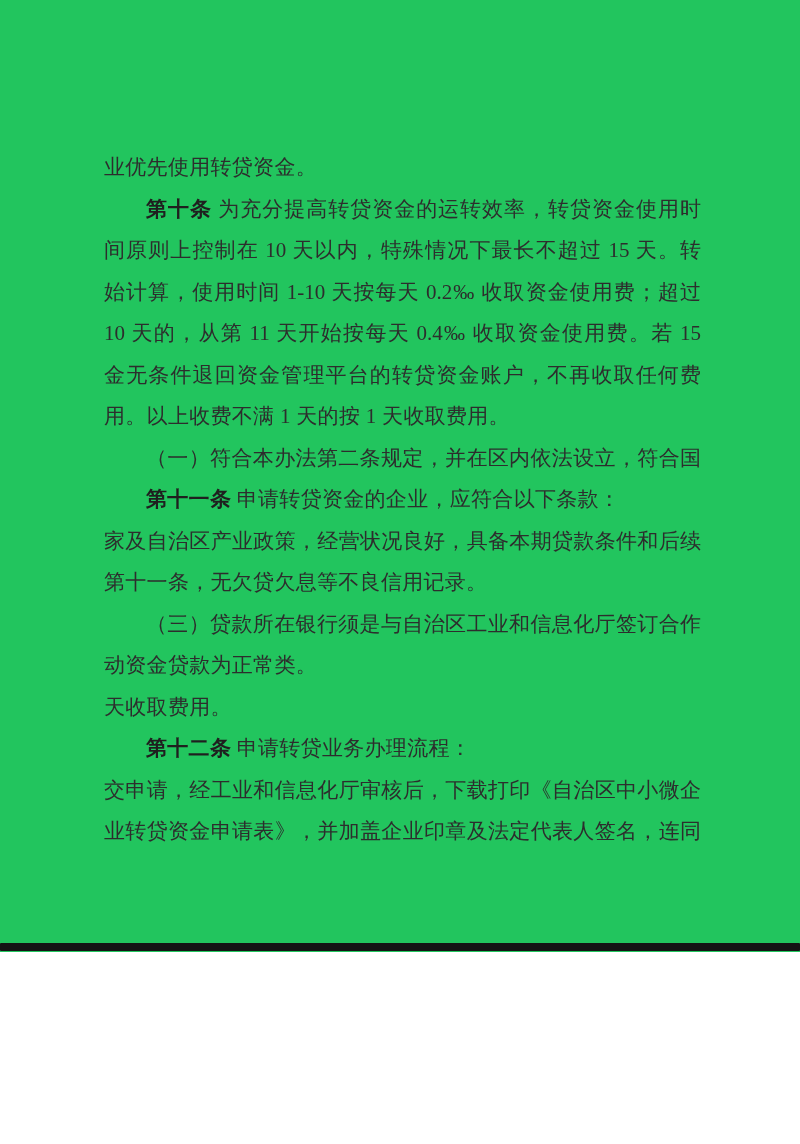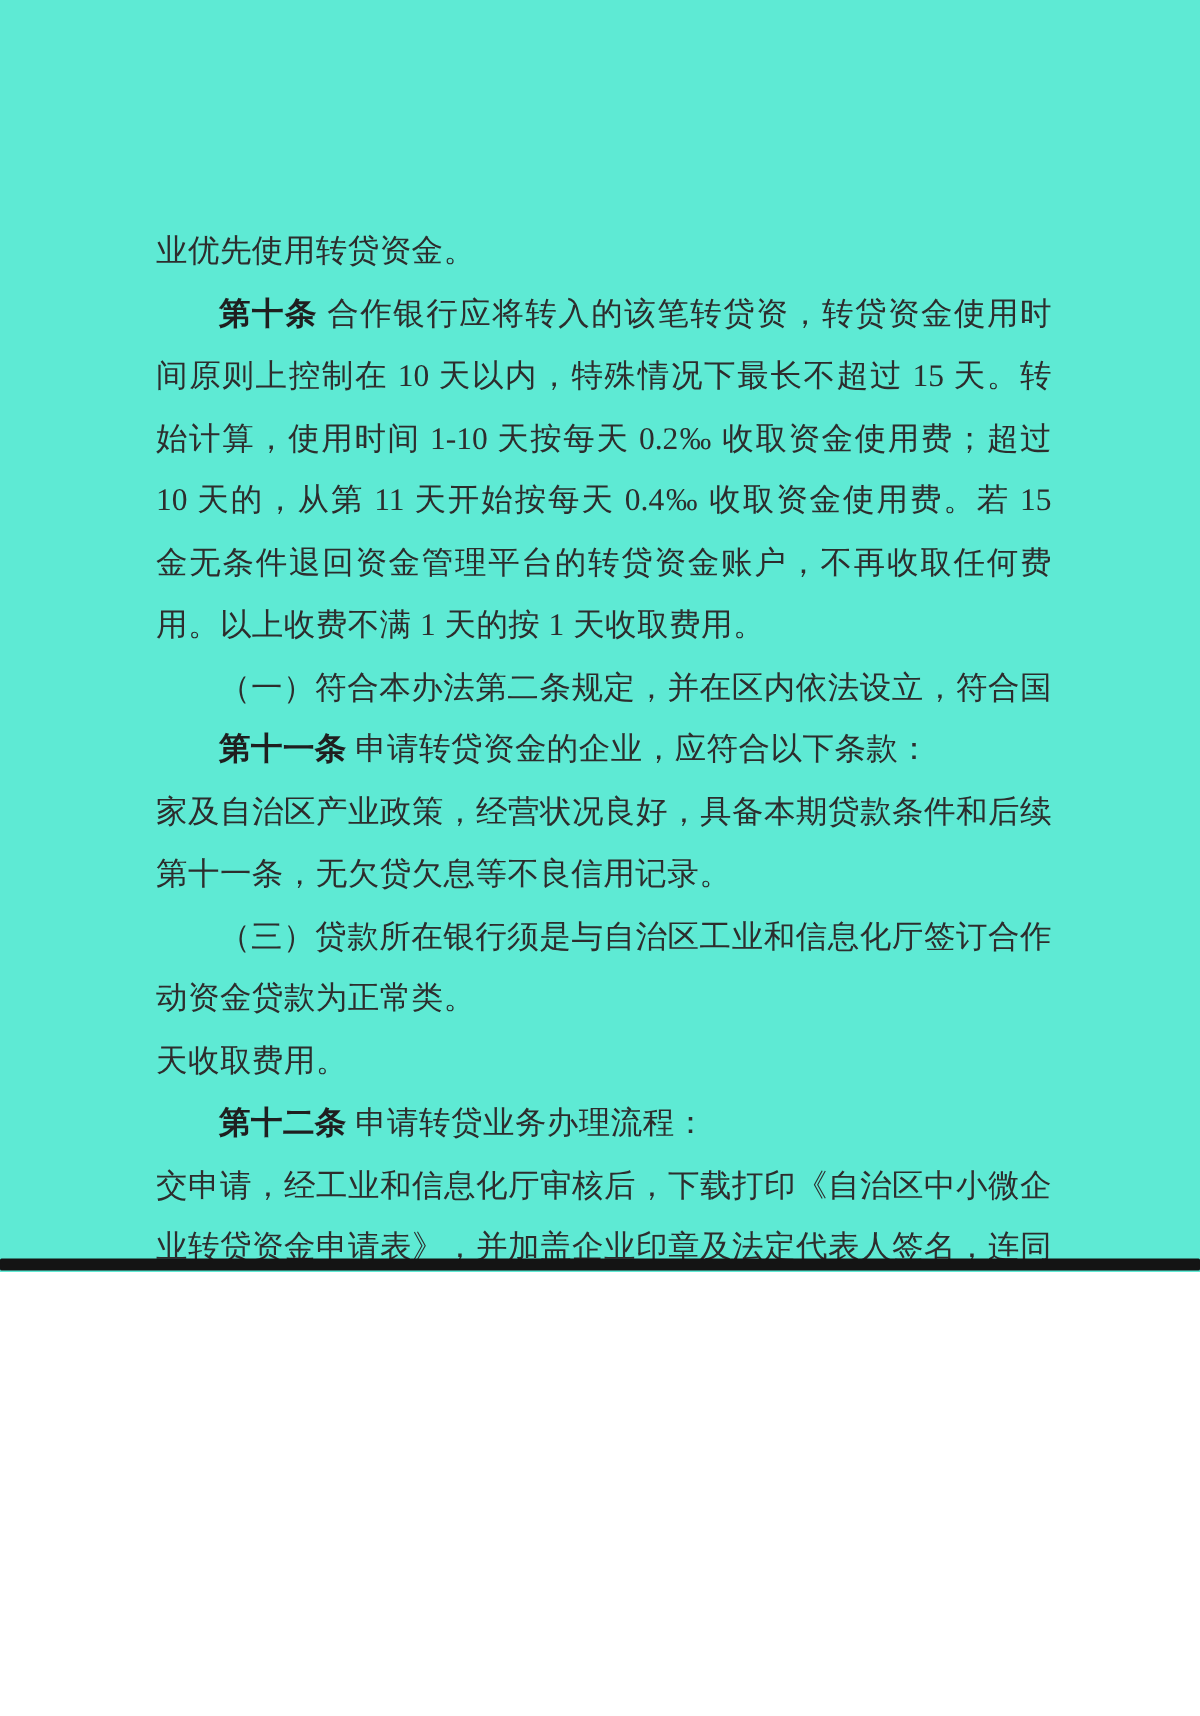--- a/index.html
+++ b/index.html
@@ -3,22 +3,22 @@
 <meta charset="utf-8">
 <style>
   html, body {
     margin: 0;
     padding: 0;
     background: #ffffff;
   }
   #page {
     position: relative;
     width: 800px;
-    height: 848px;
-    background: #5eead4;
+    height: 952px;
+    background: #22c55e;
     overflow: hidden;
     font-family: "Liberation Serif", "DejaVu Serif", serif;
   }
   #doc-body {
     position: absolute;
     left: 104px;
     top: 147px;
     width: 597px;
     color: #2d2d2d;
   }
@@ -62,21 +62,21 @@
     background: #141414;
     border-radius: 1px;
   }
 </style>
 </head>
 <body>
 
 <div id="page">
   <div id="doc-body">
       <div class="line"><span>业优先使用转贷资金。</span></div>
-      <div class="line indent justify"><span class="bold">第十条</span><span> 合作银行应将转入的该笔转贷资，转贷资金使用时</span></div>
+      <div class="line indent justify"><span class="bold">第十条</span><span> 为充分提高转贷资金的运转效率，转贷资金使用时</span></div>
       <div class="line justify"><span>间原则上控制在 10 天以内，特殊情况下最长不超过 15 天。转</span></div>
       <div class="line justify"><span>始计算，使用时间 1-10 天按每天 0.2‰ 收取资金使用费；超过</span></div>
       <div class="line justify"><span>10 天的，从第 11 天开始按每天 0.4‰ 收取资金使用费。若 15</span></div>
       <div class="line justify"><span>金无条件退回资金管理平台的转贷资金账户，不再收取任何费</span></div>
       <div class="line"><span>用。以上收费不满 1 天的按 1 天收取费用。</span></div>
       <div class="line indent justify"><span>（一）符合本办法第二条规定，并在区内依法设立，符合国</span></div>
       <div class="line indent"><span class="bold">第十一条</span><span> 申请转贷资金的企业，应符合以下条款：</span></div>
       <div class="line justify"><span>家及自治区产业政策，经营状况良好，具备本期贷款条件和后续</span></div>
       <div class="line"><span>第十一条，无欠贷欠息等不良信用记录。</span></div>
       <div class="line indent justify"><span>（三）贷款所在银行须是与自治区工业和信息化厅签订合作</span></div>

